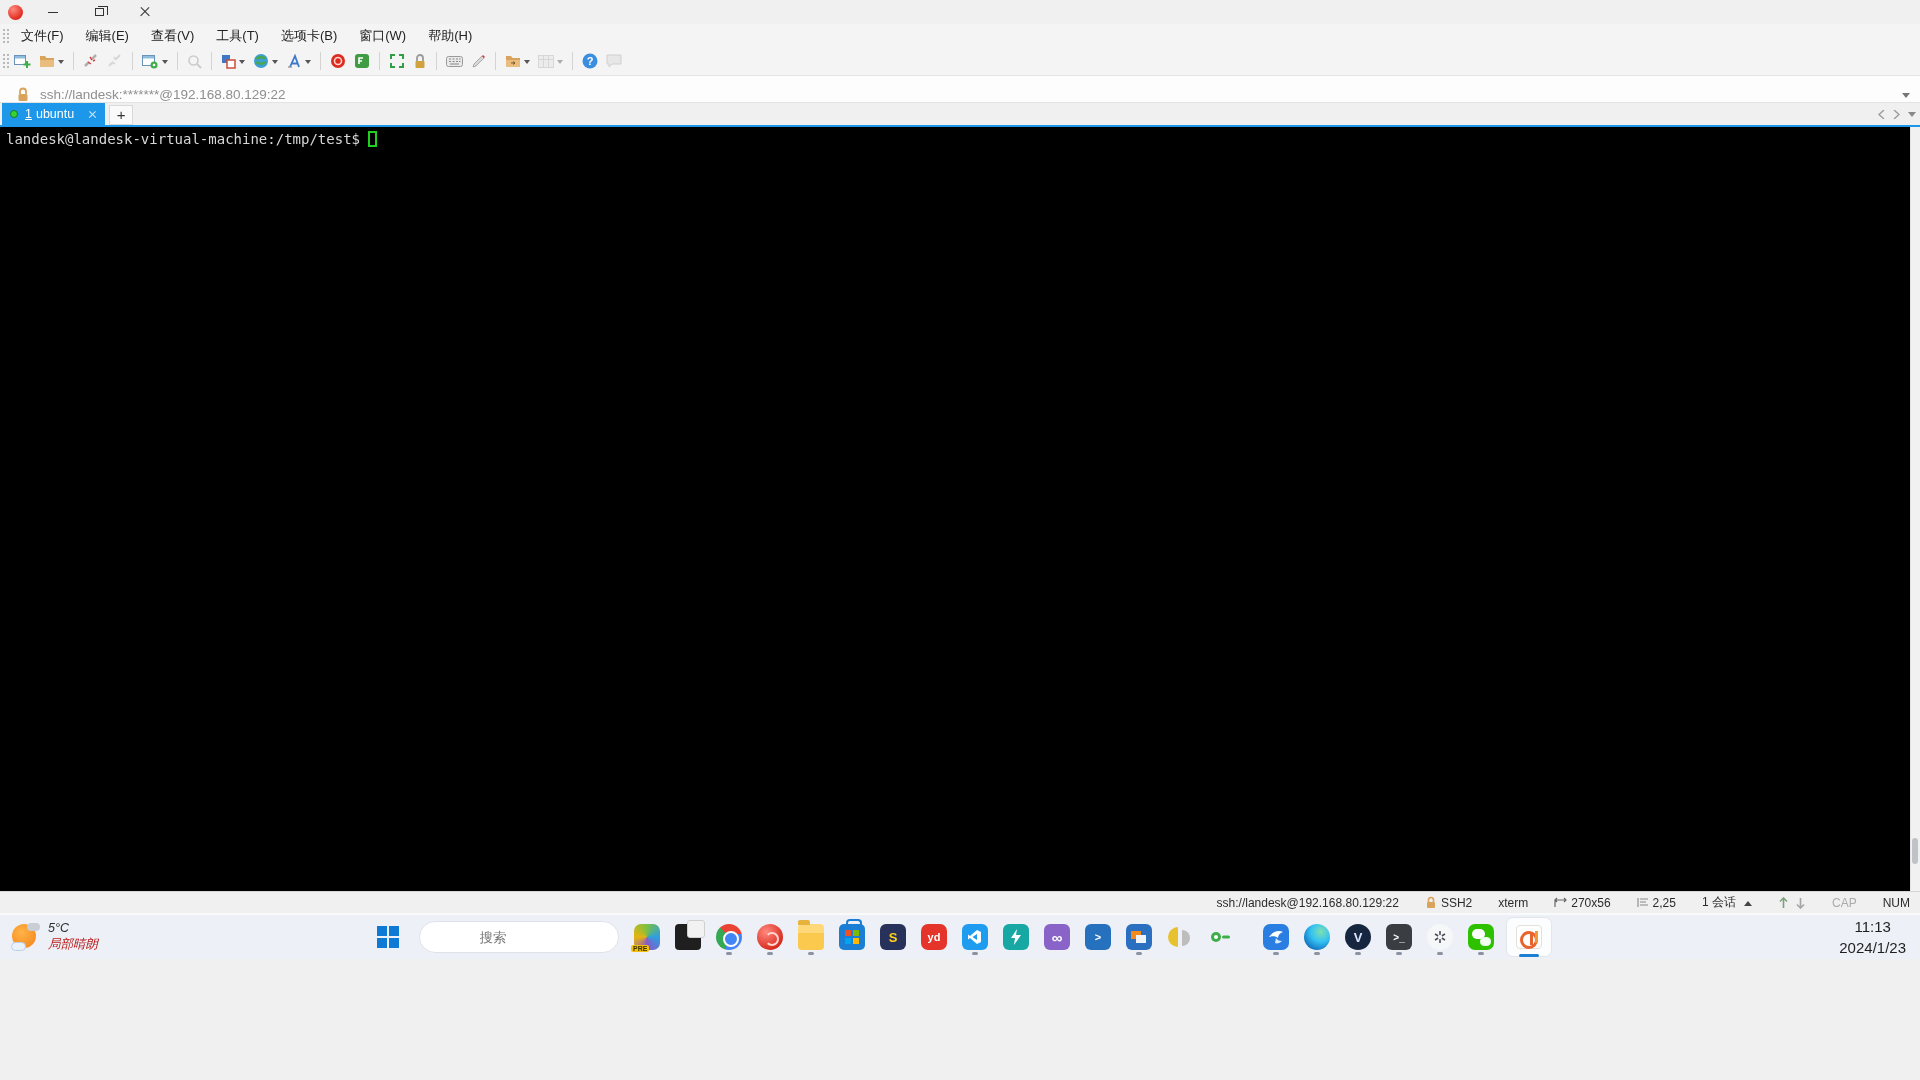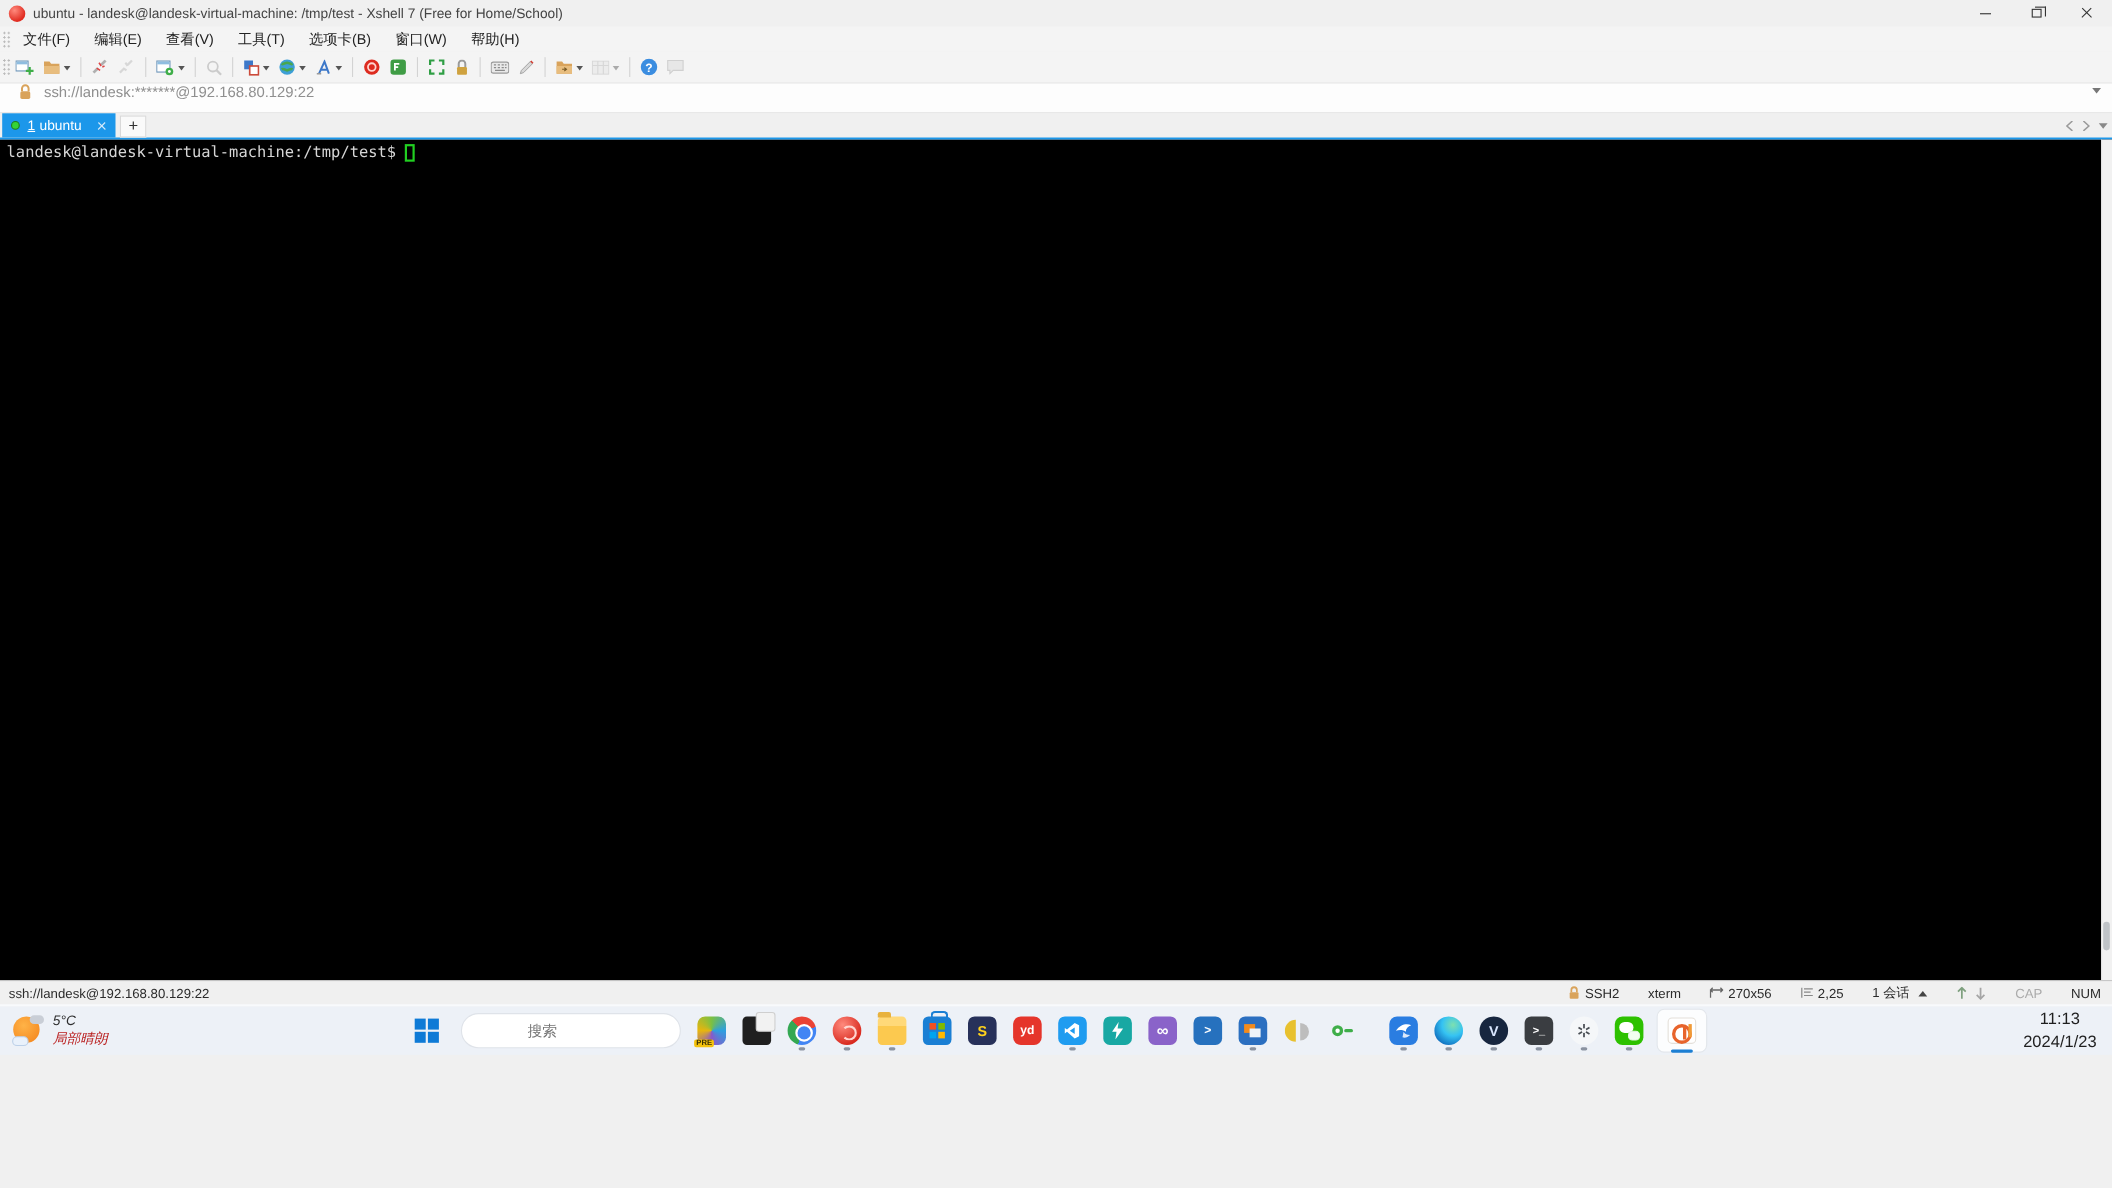--- a/index.html
+++ b/index.html
@@ -25,21 +25,21 @@
   .menu-item { font-size:13px; color:#222; padding:0 11px; height:100%; display:flex; align-items:center; }
 
   
   .toolbar { height:29px; background:#f4f4f4; display:flex; align-items:center; border-bottom:1px solid #e4e4e4; }
   .tbtn { height:24px; padding:0 3px; display:flex; align-items:center; justify-content:center; margin:0 1px; }
   .vsep { width:1px; height:18px; background:#d3d3d3; margin:0 5px; }
   .dd { width:0; height:0; border:3px solid transparent; border-top:4px solid #555; margin-left:3px; margin-top:4px; }
   .dis { opacity:.45; }
 
   
-  .addressbar { height:27px; background:#fdfdfd; border-bottom:1px solid #e3e3e3; display:flex; align-items:flex-start; padding:0 10px 0 16px; }
+  .addressbar { height:27px; background:#fdfdfd; border-bottom:1px solid #e3e3e3; display:flex; align-items:flex-end; padding:0 10px 0 16px; }
   .addr-text { font-size:13.5px; color:#8f8f8f; margin-left:10px; flex:1; }
   .addr-caret { width:0; height:0; border:4px solid transparent; border-top:5px solid #777; margin-top:4px; }
 
   
   .infobar { height:27px; background:#f4f4f4; display:flex; align-items:center; padding-left:16px; }
   .info-text { font-size:13.5px; color:#a5a5a5; margin-left:9px; }
 
   
   .tabbar { height:24px; background:#f0f0f0; border-bottom:2px solid #1c97ea; display:flex; align-items:flex-end; position:relative; }
   .tab { height:22px; min-width:98px; background:#1c97ea; color:#fff; display:flex; align-items:center; padding:0 8px; margin-left:2px; font-size:12.5px; }
@@ -54,21 +54,21 @@
 
   
   .terminal { height:764px; background:#000; position:relative; font-family:"DejaVu Sans Mono",monospace; }
   .prompt-line { display:flex; align-items:center; padding:4px 0 0 6px; }
   .prompt-text { color:#d6d6d6; font-size:14px; letter-spacing:0; white-space:pre; }
   .cursor-block { width:9px; height:16px; border:2px solid #21cf21; margin-left:8px; }
   .term-scroll { position:absolute; right:0; top:0; bottom:0; width:10px; background:#f1f1f1; border-left:1px solid #e2e2e2; }
   .term-thumb { position:absolute; right:2px; top:93%; width:6px; height:26px; background:#bfc3c7; border-radius:3px; }
 
   
-  .statusbar { height:22px; background:#f0f0f0; border-top:1px solid #d6d6d6; display:flex; align-items:center; font-size:12px; color:#2b2b2b; padding:0 10px 0 8px; }
+  .statusbar { height:22px; background:#f0f0f0; border-top:1px solid #d6d6d6; display:flex; align-items:center; font-size:12px; color:#2b2b2b; padding:0 10px 0 8px;text-align:right; }
   .sb-left { flex:1; }
   .sb-right { display:flex; align-items:center; gap:0; }
   .sb-item { display:flex; align-items:center; margin-left:26px; white-space:nowrap; }
   .sb-item svg { margin-right:4px; }
   .sb-cap { color:#ababab; }
   .sb-caret-up { width:0; height:0; border:4px solid transparent; border-bottom:5px solid #444; margin-left:8px; margin-bottom:3px; }
   .sb-arrows { display:flex; gap:6px; margin-left:26px; }
 
   .strip { height:2px; background:#f8fafc; }
 
@@ -135,21 +135,20 @@
   .active-bar { position:absolute; bottom:-1px; left:50%; transform:translateX(-50%); width:20px; height:3px; border-radius:2px; background:#1c7fd4; }
   .clock { position:absolute; right:14px; text-align:center; font-size:15px; color:#1f1f1f; line-height:1.4; }
 </style>
 </head>
 <body>
 
 <div class="col">
 
   <div class="titlebar">
     <span class="app-ball"></span>
-    <span class="title-text">ubuntu - landesk@landesk-virtual-machine: /tmp/test - Xshell 7 (Free for Home/School)</span>
     <div class="win-btns">
       <div class="win-btn">
           <span class="min-glyph"></span>
         </div>
       <div class="win-btn">
           <span class="max-glyph"></span>
         </div>
       <div class="win-btn">
           <span class="close-glyph"></span>
         </div>

